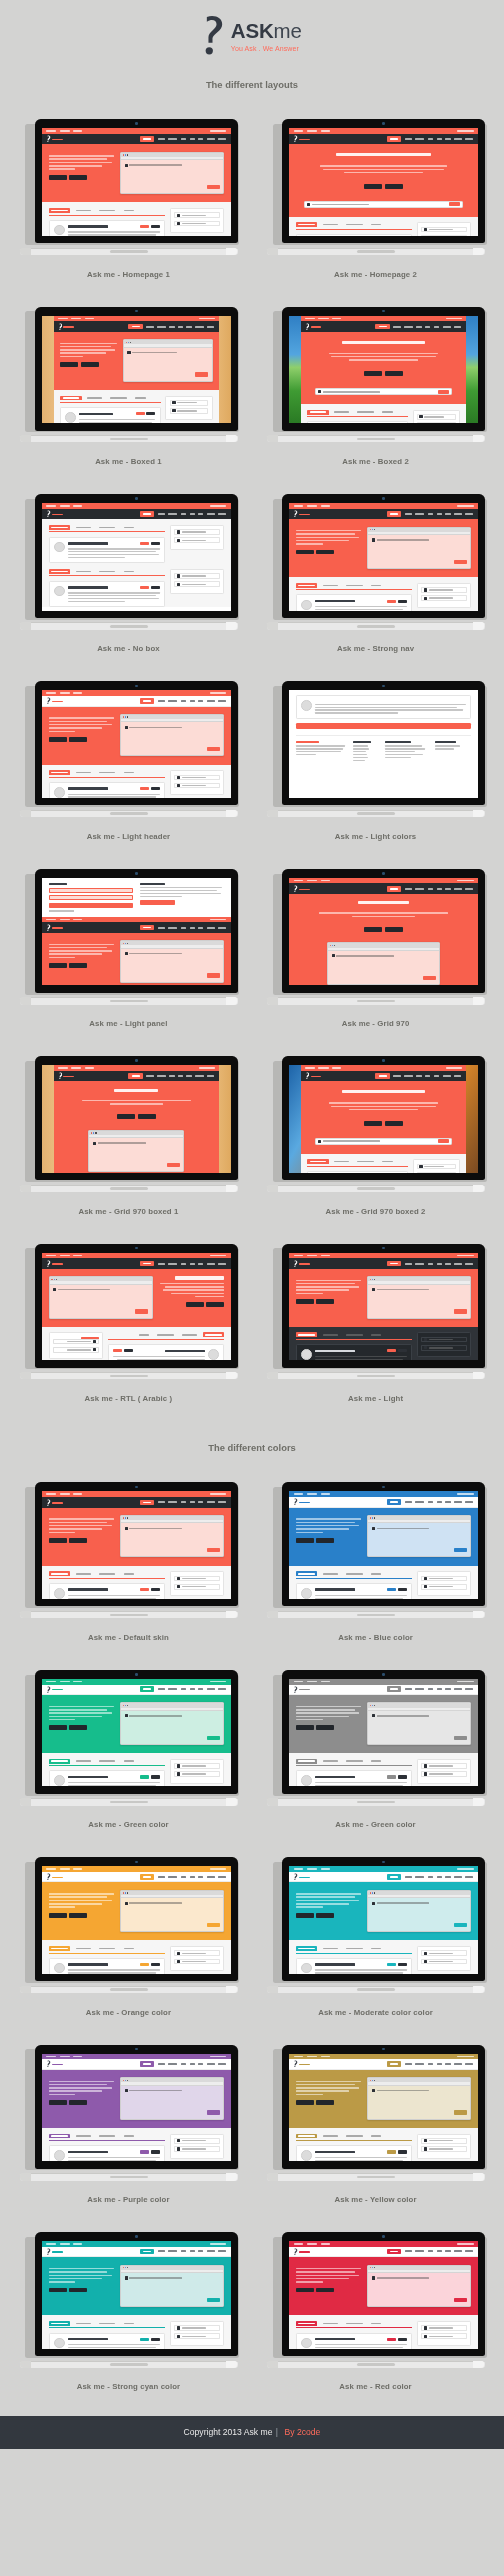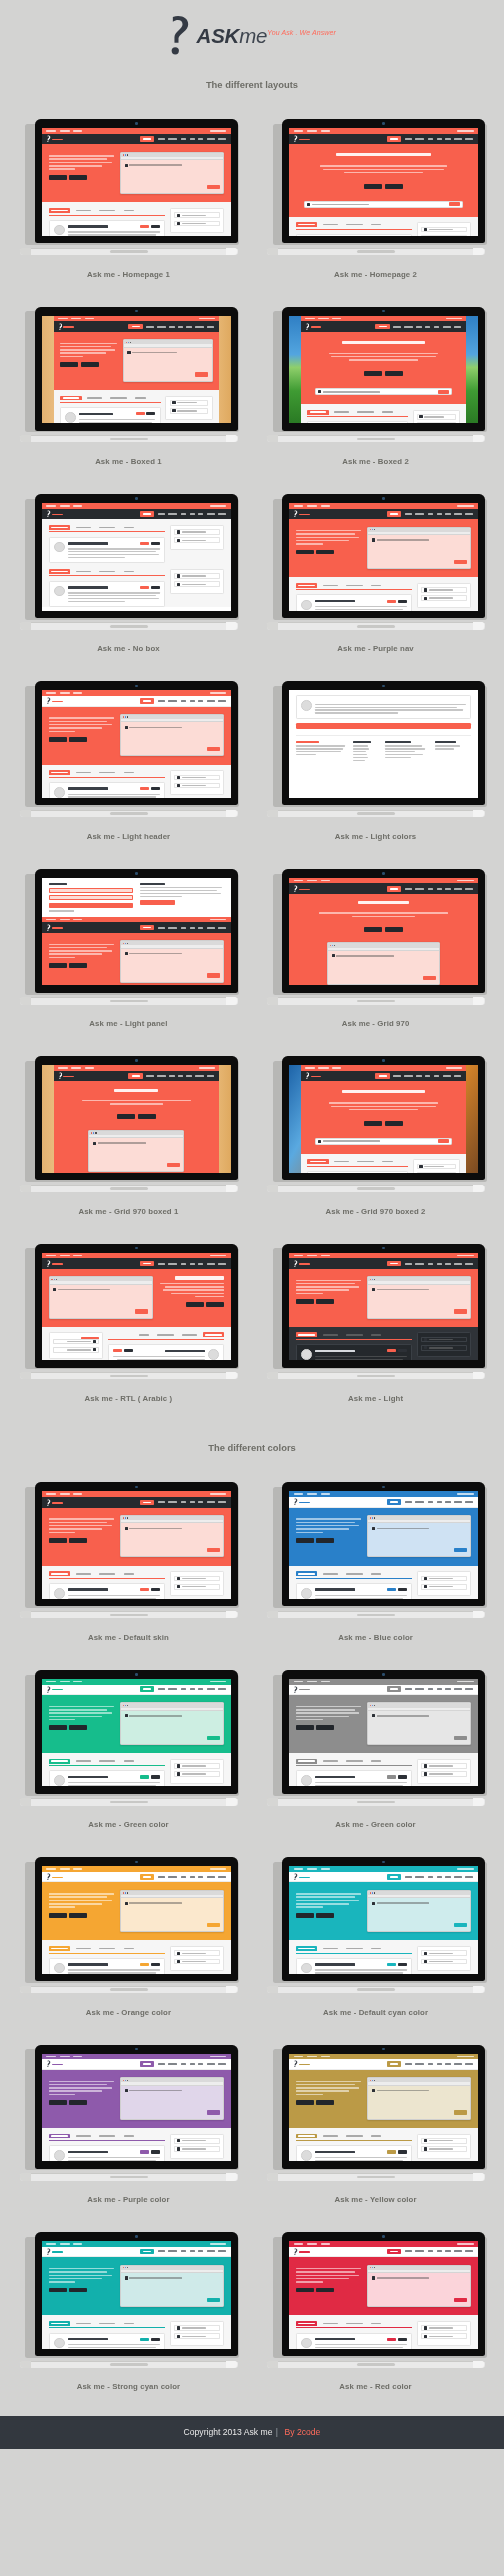--- a/index.html
+++ b/index.html
@@ -15,21 +15,21 @@
   
   .logo-block {
     padding-top: 14.7px;
     display: flex;
     justify-content: center;
     align-items: flex-start;
   }
   .logo-inner { display: flex; align-items: center; gap: 7.4px; }
   .qmark { width: 21px; height: 41px; position: relative; }
   .qmark svg { display: block; }
-  .logo-text { display: flex; align-items: flex-start; margin-top: 2px; font-style: italic; }
+  .logo-text { display: flex; flex-direction: column; align-items: flex-start; margin-top: 2px; }
   .logo-title { font-size: 20.5px; font-weight: bold; color: #343a44; line-height: 1; letter-spacing: -0.2px; }
   .logo-title .thin { font-weight: normal; color: #3f4650; }
   .logo-tag { font-size: 7px; color: #ff6b5b; margin-top: 3.3px; letter-spacing: 0.1px; }
 
   .main-title {
     text-align: center;
     font-size: 14px;
     font-weight: bold;
     color: #6e6e68;
     line-height: 1.45;
@@ -887,21 +887,21 @@
                       </span></div>
                   </div>
                 </div>
               </div>
             </div>
           </div>
           <span class="base"></span>
           <span class="base-foot-l"></span>
           <span class="base-foot-r"></span>
         </div>
-        <div class="cell-label">Ask me - Purple nav</div>
+        <div class="cell-label">Ask me - Strong nav</div>
       </div>
       <div class="cell">
         <div class="laptop">
           <span class="shadow"></span>
           <div class="lid">
             <span class="cam"></span>
             <div class="screen">
               <div class="site">
                 <div class="topbar" style="background:#f8604d">
                   <span class="tb-left">
@@ -2347,21 +2347,21 @@
                       </span></div>
                   </div>
                 </div>
               </div>
             </div>
           </div>
           <span class="base"></span>
           <span class="base-foot-l"></span>
           <span class="base-foot-r"></span>
         </div>
-        <div class="cell-label">Ask me - Default cyan color</div>
+        <div class="cell-label">Ask me - Moderate color color</div>
       </div>
       <div class="cell">
         <div class="laptop">
           <span class="shadow"></span>
           <div class="lid">
             <span class="cam"></span>
             <div class="screen">
               <div class="site">
                 <div class="topbar" style="background:#8e5aab">
                   <span class="tb-left">

